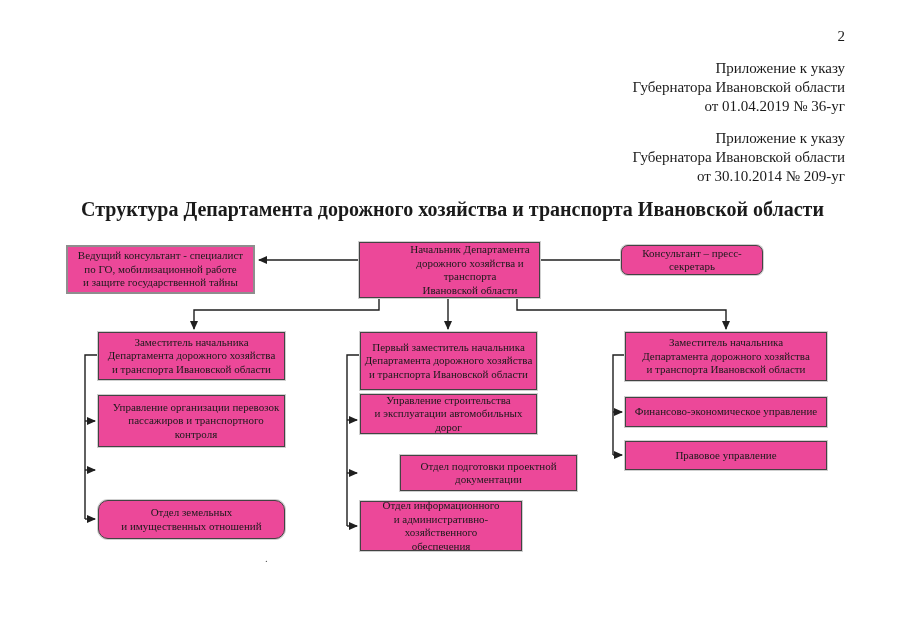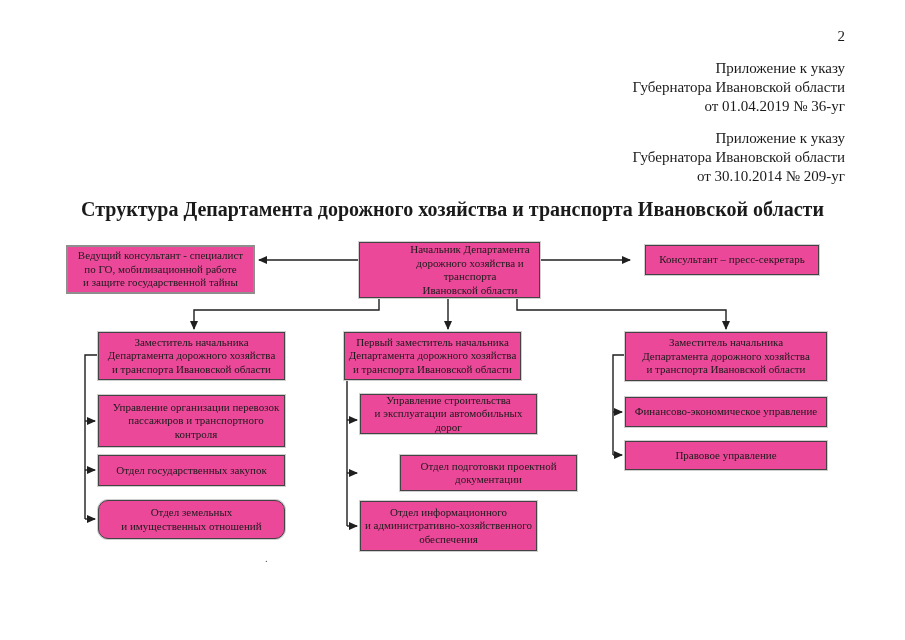--- a/index.html
+++ b/index.html
@@ -40,30 +40,30 @@
     font-size:11px;
     line-height:13.5px;
     border:1px solid #434343;
     box-shadow:0 0 0 1px #cfcfcf;
     background:#ec4899;
     white-space:pre-line;
     padding:1px 3px;
   }
   .b-adv-left  { left:66px;  top:245px; width:189px; height:49px; border:2px solid #8e8e8e; box-shadow:none; }
   .b-root      { left:359px; top:242px; width:181px; height:56px;padding-left:44px; }
-  .b-adv-right { left:645px; top:245px; width:174px; height:30px; }
+  .b-adv-right { left:621px; top:245px; width:142px; height:30px;border-radius:7px; }
   .b-head-l    { left:98px;  top:332px; width:187px; height:48px; }
-  .b-head-c    { left:344px; top:332px; width:177px; height:48px; }
+  .b-head-c    { left:360px; top:332px; width:177px; height:58px; }
   .b-head-r    { left:625px; top:332px; width:202px; height:49px; }
   .b-l1 { left:98px;  top:395px; width:187px; height:52px;padding-left:12px; }
   .b-l2 { left:98px;  top:455px; width:187px; height:31px; }
   .b-l3 { left:98px;  top:500px; width:187px; height:39px;border-radius:10px; }
   .b-c1 { left:360px; top:394px; width:177px; height:40px; }
   .b-c2 { left:360px; top:455px; width:177px; height:36px;margin-left:40px; }
-  .b-c3 { left:360px; top:501px; width:177px; height:50px; }
+  .b-c3 { left:360px; top:501px; width:162px; height:50px; }
   .b-r1 { left:625px; top:397px; width:202px; height:30px; }
   .b-r2 { left:625px; top:441px; width:202px; height:29px; }
   .stray-dot {
     position:absolute; left:265px; top:552px;
     font-size:11px; color:#555;
   }
 </style>
 </head>
 <body>
 
@@ -125,21 +125,20 @@
     <div class="box b-head-c">Первый заместитель начальника
 Департамента дорожного хозяйства
 и транспорта Ивановской области</div>
     <div class="box b-head-r">Заместитель начальника
 Департамента дорожного хозяйства
 и транспорта Ивановской области</div>
 
     <div class="box b-l1">Управление организации перевозок
 пассажиров и транспортного
 контроля</div>
-    <div class="box b-l2">Отдел государственных закупок</div>
     <div class="box b-l3">Отдел земельных
 и имущественных отношений</div>
 
     <div class="box b-c1">Управление строительства
 и эксплуатации автомобильных
 дорог</div>
     <div class="box b-c2">Отдел подготовки проектной
 документации</div>
     <div class="box b-c3">Отдел информационного
 и административно-хозяйственного

